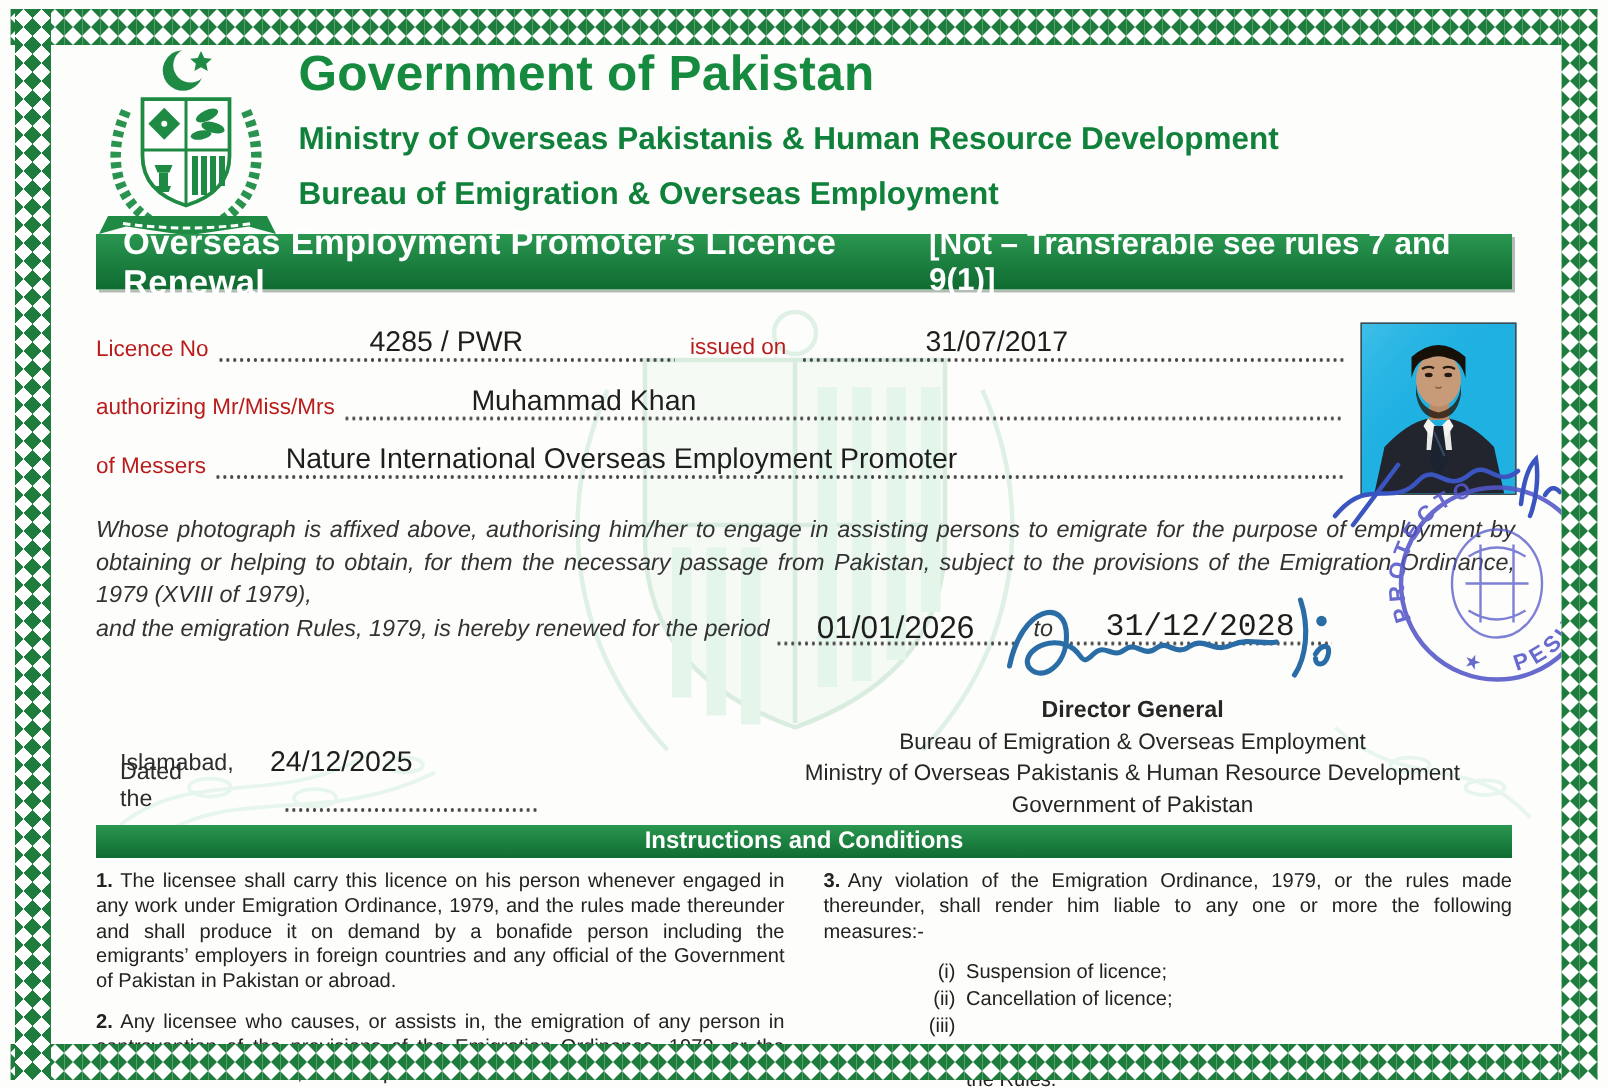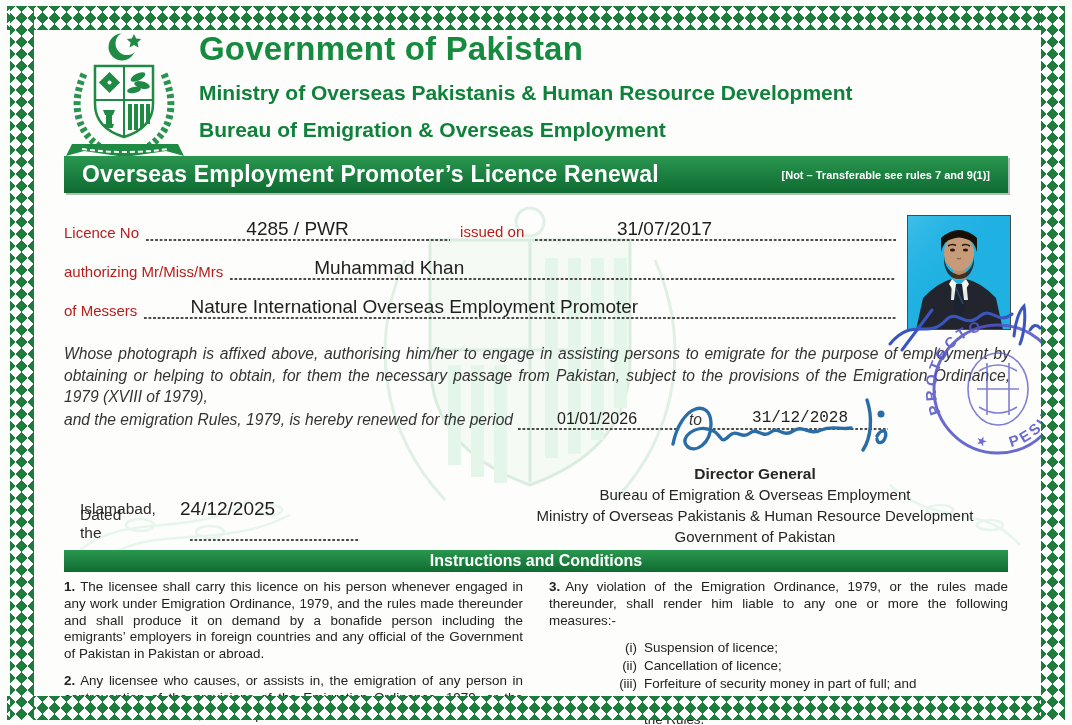--- a/index.html
+++ b/index.html
@@ -31,21 +31,21 @@
   .header-text{position:absolute;left:199px;top:30px;width:810px;}
   .h-title{font-size:33px;font-weight:bold;color:var(--green);letter-spacing:.2px;margin:0;}
   .h-sub{font-size:21px;font-weight:bold;color:#10813a;margin:13px 0 0 0;}
 
   
   .banner{position:absolute;left:64px;right:64px;top:156px;height:37px;
     background:linear-gradient(180deg,#2a9750 0%,#17773a 70%,#0f6c31 100%);
     box-shadow:2px 2px 0 rgba(90,110,95,.45);
     display:flex;align-items:center;justify-content:space-between;padding:12px 18px;box-sizing:border-box;}
   .banner-title{color:#fff;font-size:23px;font-weight:bold;letter-spacing:.2px;}
-  .banner-note{color:#fff;font-size:11px;font-weight:bold;}
+  .banner-note{color:#fff;font-size:21px;font-weight:bold;}
   .banner2{position:absolute;left:64px;right:64px;top:550px;height:22px;
     background:linear-gradient(180deg,#2a9750 0%,#0f6c31 100%);
     display:flex;align-items:center;justify-content:center;}
   .banner2-title{color:#fff;font-size:16px;font-weight:bold;}
 
   
   .form{position:absolute;left:64px;top:206px;width:832px;}
   .frow{display:flex;align-items:flex-end;height:36px;margin-bottom:3px;}
   .flabel{font-size:15px;color:#b91c1c;white-space:nowrap;padding-bottom:1px;text-align:right;}
   .dots{position:relative;height:34px;background-image:radial-gradient(circle,#4a4a4a 1.05px,transparent 1.35px);
@@ -58,21 +58,21 @@
   .mid-label{margin:0 4px 1px 10px;}
 
   
   .para{position:absolute;left:64px;top:343px;width:946px;font-style:italic;font-size:15.6px;
     line-height:21.5px;color:#333;text-align:justify;}
   .period-row{display:flex;align-items:center;font-style:italic;margin-top:1px;}
   .pdots{position:relative;height:22px;background-image:radial-gradient(circle,#4a4a4a 1.05px,transparent 1.35px);
     background-size:4.6px 4px;background-repeat:repeat-x;background-position:0 100%;}
   .pdots.d1{width:160px;margin-left:4px;}
   .pdots.d2{width:176px;font-family:Liberation Mono, monospace;}
-  .pval{position:absolute;bottom:1px;left:0;right:0;text-align:center;font-size:16px;font-style:normal;color:#1e1e1e;white-space:nowrap;}
+  .pval{position:absolute;bottom:1px;left:0;right:0;text-align:center;font-size:21px;font-style:normal;color:#1e1e1e;white-space:nowrap;}
   .to-label{margin:0 10px 1px 12px;}
 
   
   .dg-signature{position:absolute;left:645px;top:386px;width:330px;height:80px;}
   .signatory{position:absolute;left:505px;top:464px;width:500px;text-align:center;color:#262626;}
   .signatory .s-title{font-size:15.5px;font-weight:bold;line-height:20px;}
   .signatory .s-line{font-size:15px;line-height:21px;}
 
   
   .dated{position:absolute;left:80px;top:500px;width:280px;font-size:15.5px;color:#2c2c2c;}
@@ -276,21 +276,20 @@
         <div class="subrow">
             <span class="subnum">(i)</span>
             <span>Suspension of licence;</span>
           </div>
         <div class="subrow">
             <span class="subnum">(ii)</span>
             <span>Cancellation of licence;</span>
           </div>
         <div class="subrow">
             <span class="subnum">(iii)</span>
-            <span>Forfeiture of security money in part of full; and</span>
           </div>
         <div class="subrow">
             <span class="subnum">(iv)</span>
             <span>Prosecution in a court of law under the said Ordinance and the Rules.</span>
           </div>
       </div>
     </div>
   </div>
 
   <div class="photo">

